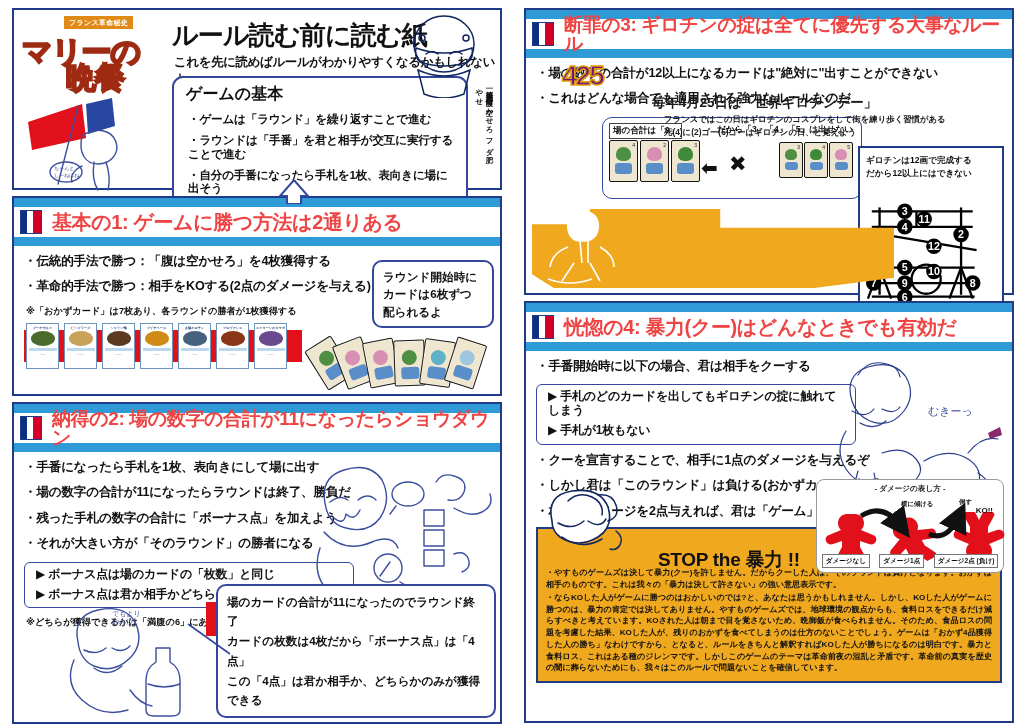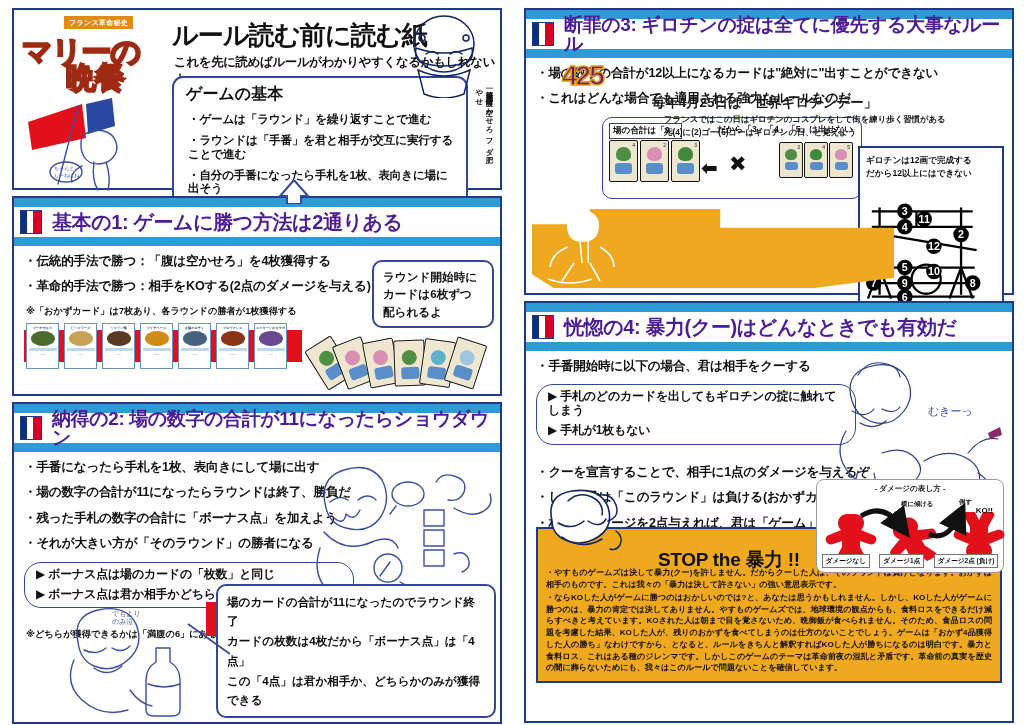--- a/index.html
+++ b/index.html
@@ -32,37 +32,37 @@
     background: #fff;
     padding-left: 6px;
   }
   .flag {
     width: 22px; height: 24px; flex: 0 0 22px;
     border: 1.5px solid #1F3B87;
     background: linear-gradient(to right, #0b2f82 0 30%, #ffffff 30% 62%, #d4002a 62% 100%);
     margin-right: 10px;
   }
   .sec-title {
-    font-size: 20px; font-weight: 700; color: #4c1d95;
+    font-size: 20px; font-weight: 700; color: #ef4444;
     letter-spacing: -0.4px; line-height: 1;
   }
   .panel-body { padding: 8px 8px 6px 8px; position: relative; }
 
   .bullet {
     font-size: 12.6px; color: #111; font-weight: 700;
     line-height: 1.15; margin: 0 0 11px 2px; letter-spacing: -0.2px;
   }
   .bullet:last-child { margin-bottom: 4px; }
   .note {
     font-size: 9.2px; font-weight: 700; color: #111; margin: 2px 0 4px 4px;
   }
 
   .subbox {
-    border: 1.6px solid #33479B; border-radius: 17px;
-    padding: 5px 9px 6px 9px; margin: 2px 2px 20px 2px;
+    border: 1.6px solid #33479B; border-radius: 6px;
+    padding: 5px 9px 6px 9px; margin: 2px 2px 8px 2px;
     max-width: 330px;
   }
   .subbox .bullet { font-size: 12px; margin-bottom: 6px; }
   .subbox .bullet:last-child { margin-bottom: 0; }
 
   
   .hero { border: 2px solid #1F3B87; background: #fff; position: relative; height: 182px; margin-bottom: 6px; }
   .logo-wrap { position: absolute; left: 6px; top: 4px; width: 150px; height: 172px; }
   .logo-badge {
     position: absolute; left: 44px; top: 2px;

